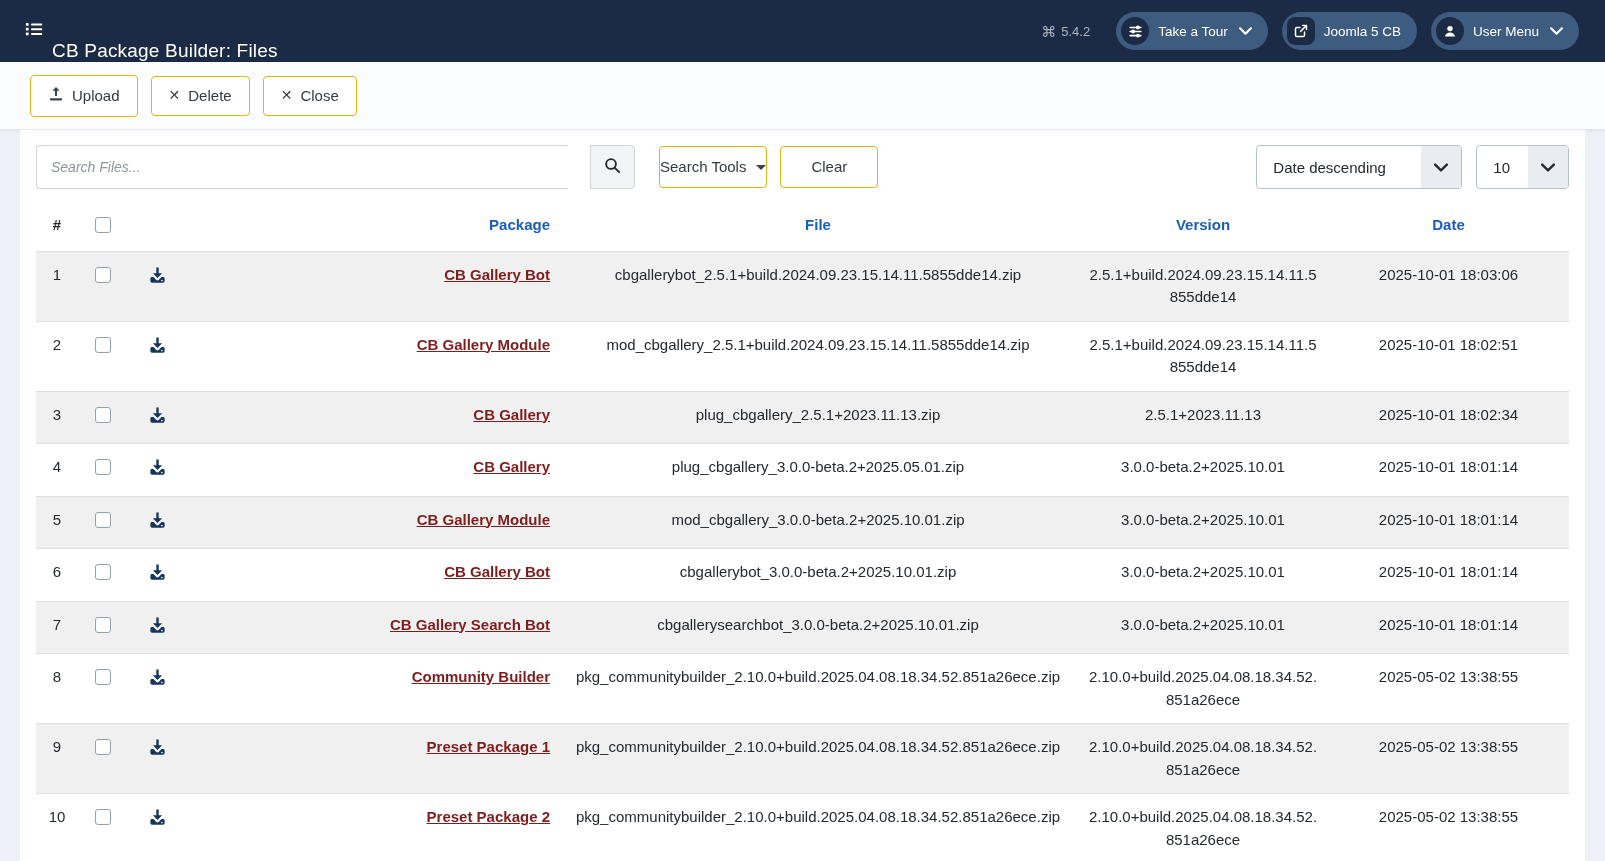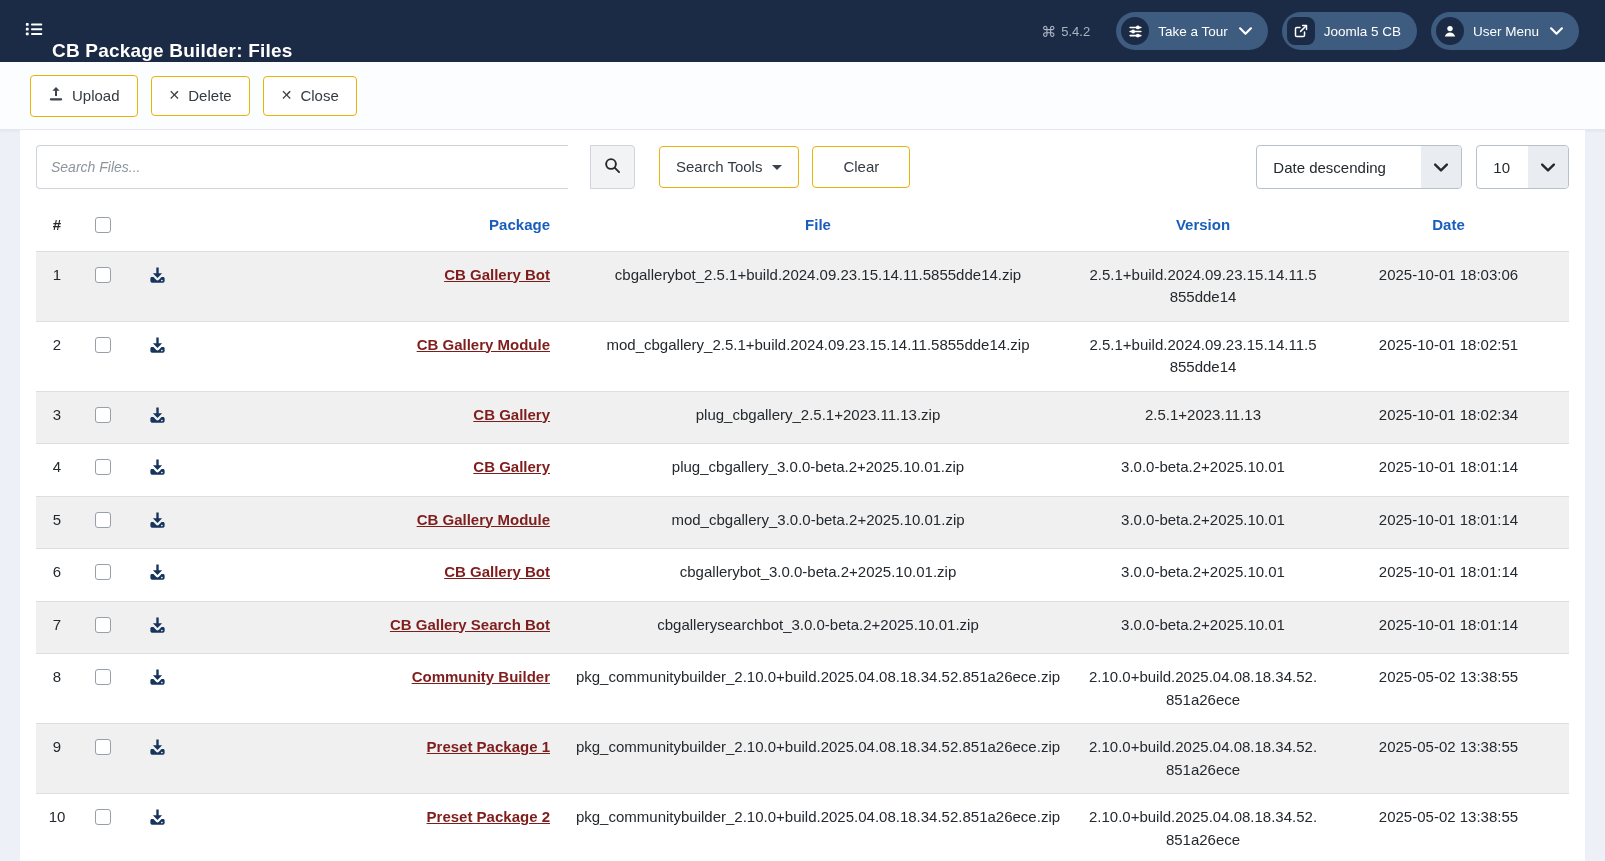--- a/index.html
+++ b/index.html
@@ -13,21 +13,21 @@
   
   .navbar {
     height: 62px;
     background: #1c2b45;
     display: flex;
     align-items: center;
     justify-content: space-between;
     padding: 0 26px 0 24px;
   }
   .nav-left { display: flex; align-items: center; gap: 8px; color: #fff; }
-  .nav-title { font-size: 19px; font-weight: 700; letter-spacing: .2px; margin-top: 40px; }
+  .nav-title { font-size: 19px; font-weight: 400; letter-spacing: .2px; margin-top: 40px; }
   .nav-right { display: flex; align-items: center; gap: 14px; }
   .nav-version {
     color: #a9b4c2; font-size: 13px; display: flex; align-items: center; gap: 5px;
     margin-right: 12px;
   }
   .nav-version .jlogo { font-size: 15px; line-height: 1; }
   .pill {
     display: flex; align-items: center; gap: 9px;
     background: #3e5c7f; border: none; cursor: pointer;
     height: 38px; border-radius: 20px; padding: 0 16px 0 5px;
@@ -67,21 +67,21 @@
     width: 532px; height: 44px; border: 1px solid #ced4da; border-right: none;
     border-radius: 4px 0 0 4px; padding: 0 14px; font-size: 14px;
     font-family: inherit; color: #24292e;
   }
   .search-input::placeholder { font-style: italic; color: #8d959d; }
   .search-btn {
     width: 45px; height: 44px; border: 1px solid #ced4da; background: #f1f3f5;
     border-radius: 0 4px 4px 0; display: flex; align-items: center; justify-content: center;
     cursor: pointer;
   }
-  .tools-btn { margin-left: 24px; padding: 11px 16px; }
+  .tools-btn { margin-left: 24px; padding: 11px 0; }
   .clear-btn { margin-left: 13px; padding: 11px 30px; }
   .caret { width: 0; height: 0; border-left: 5px solid transparent; border-right: 5px solid transparent; border-top: 5px solid #3c434a; margin-left: 2px; }
   .filters-right { margin-left: auto; display: flex; gap: 14px; }
   .select {
     height: 44px; border: 1px solid #b7c0cb; border-radius: 4px;
     display: flex; align-items: stretch; background: #fff; overflow: hidden; cursor: pointer; justify-content: space-between;
   }
   .sel-label { display: flex; align-items: center; padding: 0 18px 0 16px; font-size: 15px; color: #24292e; }
   .sel-caret { width: 40px; background: #e9edf2; display: flex; align-items: center; justify-content: center; color: #24292e; }
   .select.sort .sel-label { min-width: 164px; }
@@ -320,21 +320,21 @@
     <td class="c-dl">
       <span class="dl-icon">
         <svg width="19" height="19" viewBox="0 0 16 16" fill="#16355c">
           <path d="M7 1.2h2v5h2.9L8 10.2 4.1 6.2H7z"></path>
           <path d="M2 10.6c0-.7.6-1.3 1.3-1.3h1.3l2.2 2.3c.7.7 1.7.7 2.4 0l2.2-2.3h1.3c.7 0 1.3.6 1.3 1.3v2.1c0 .7-.6 1.3-1.3 1.3H3.3c-.7 0-1.3-.6-1.3-1.3z"></path>
           <circle cx="11.7" cy="12.3" r=".7" fill="#fff"></circle>
         </svg>
       </span>
     </td>
     <td class="c-pkg"><a href="#">CB Gallery</a></td>
-    <td class="c-file">plug_cbgallery_3.0.0-beta.2+2025.10.01.zip</td>
+    <td class="c-file">plug_cbgallery_3.0.0-beta.2+2025.05.01.zip</td>
     <td class="c-ver">3.0.0-beta.2+2025.10.01</td>
     <td class="c-date">2025-10-01 18:01:14</td>
   </tr>
 
   <tr>
     <td class="c-num">5</td>
     <td class="c-check"><input type="checkbox" style=""></td>
     <td class="c-dl">
       <span class="dl-icon">
         <svg width="19" height="19" viewBox="0 0 16 16" fill="#16355c">

